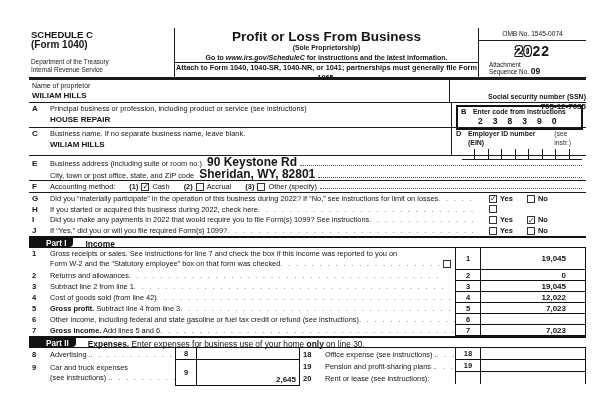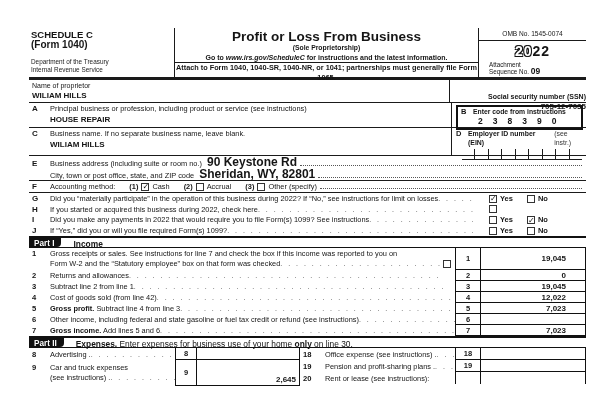--- a/index.html
+++ b/index.html
@@ -71,21 +71,21 @@
   .leaders::before { content:".  .  .  .  .  .  .  .  .  .  .  .  .  .  .  .  .  .  .  .  .  .  .  .  .  .  .  .  .  .  .  .  .  .  .  .  .  .  .  ."; letter-spacing:2px; }
   .yn { display:flex; align-items:flex-end; width:94px; flex:none;margin-left:16px; }
   .yn .ynlab { font-weight:bold; font-size:7.5px; margin:0 14px 0 3px; }
   .yn .ynlab:last-child { margin-right:0; }
 
   .cb { display:inline-block; width:8px; height:8px; border:1px solid #333; background:#fff; position:relative; flex:none; vertical-align:middle; }
   .cb.checked::after { content:"✓"; position:absolute; left:0px; top:-1.5px; font-size:8px; font-weight:bold; color:#111; }
 
   
   .part-bar { display:flex; align-items:stretch; border-top:2px solid #111; border-bottom:1px solid #111; height:12px; }
-  .part-chip { background:#111; color:#fff; font-weight:bold; font-size:8.2px; padding:1px 7px 0 5px; border-radius:0 0 4px 0; }
+  .part-chip { background:#111; color:#fff; font-weight:bold; font-size:8.2px; padding:1px 7px 0 17px; border-radius:0 0 4px 0; }
   .part-title { font-weight:bold; font-size:8.4px; margin-left:12px; line-height:12px; }
   .part-title .norm { font-weight:normal; }
 
   
   .inc-row { display:flex; align-items:stretch; height:11px; }
   .inc-row.tall { height:22px; }
   .inc-text { flex:1; display:flex; align-items:center; padding-left:3px; font-size:7.4px; overflow:hidden; }
   .inc-text.col { flex-direction:column; align-items:stretch; justify-content:center; }
   .inc-text .tline { display:flex; align-items:center; line-height:10.5px; }
   .inc-num { width:18px; flex:none; font-weight:bold; font-size:7.6px; }

